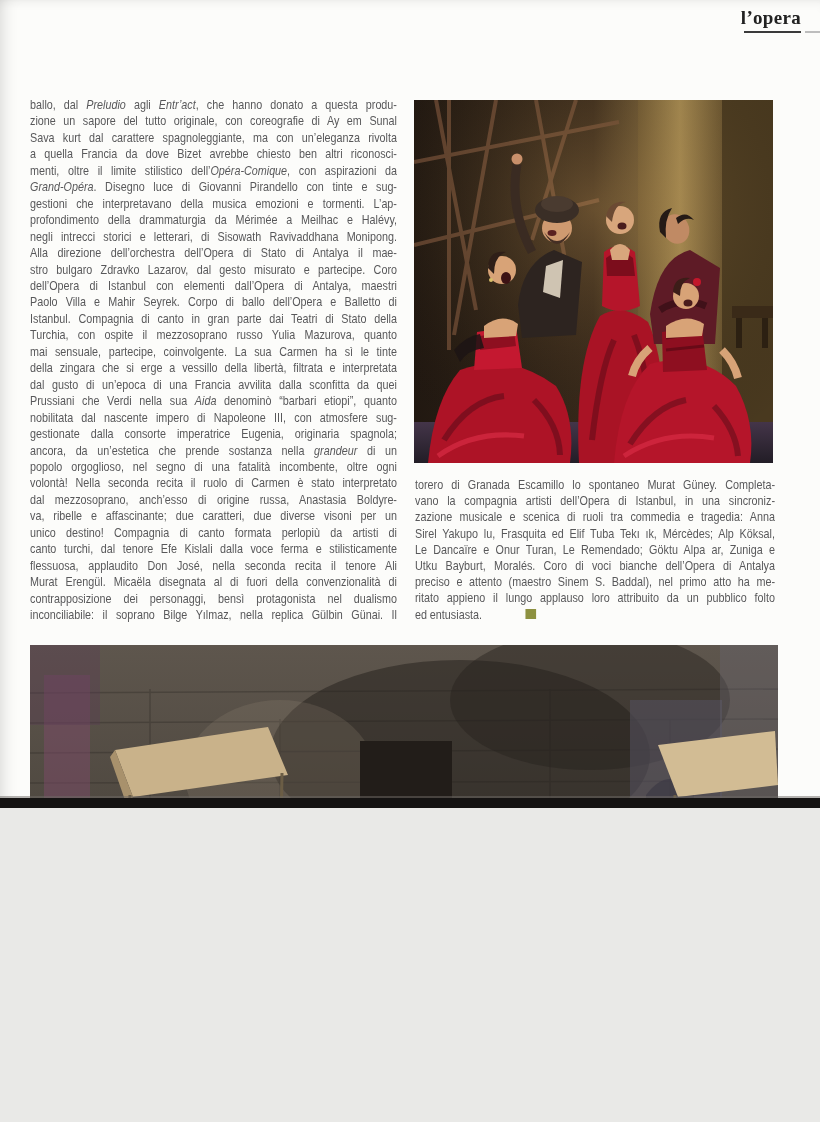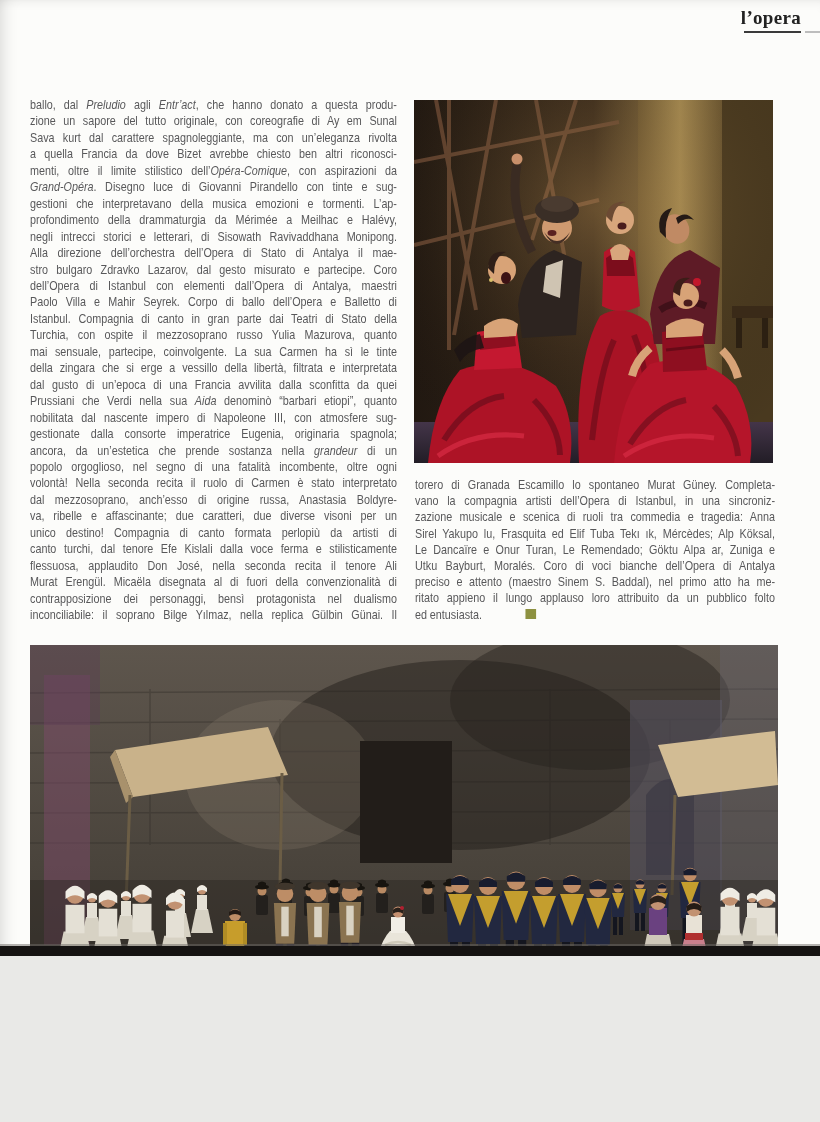--- a/index.html
+++ b/index.html
@@ -1,16 +1,16 @@
 <!DOCTYPE html>
 <html><head>
 <meta charset="utf-8">
 <style>
   html,body{margin:0;padding:0;background:#e9e9e7;}
-  .page{position:relative;width:820px;height:956px;margin:0 auto;background:#fcfcfa;
+  .page{position:relative;width:820px;height:808px;margin:0 auto;background:#fcfcfa;
         overflow:hidden;font-family:"Liberation Sans","DejaVu Sans",sans-serif;
         box-shadow:inset 14px 0 18px -14px rgba(0,0,0,.18), inset 0 10px 14px -12px rgba(0,0,0,.12);}
   
   .brand{position:absolute;top:7px;right:19px;font-family:"Liberation Serif","DejaVu Serif",serif;
          font-weight:700;font-size:19px;letter-spacing:.3px;color:#222;}
   .rule-dark{position:absolute;top:31px;right:19px;width:57px;height:2px;background:#3a3a3a;}
   .rule-light{position:absolute;top:31px;right:0;width:15px;height:2px;background:#bdbdbd;}
   
   .col{position:absolute;color:#58585a;transform-origin:0 0;}
   .col-left{left:30px;top:97px;width:449px;transform:scaleX(0.8173);

